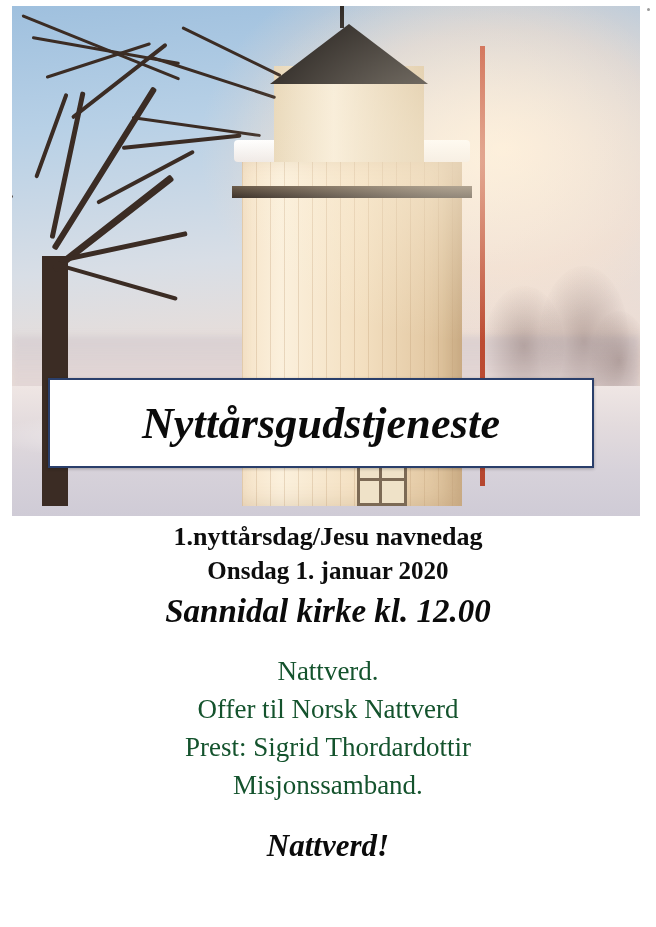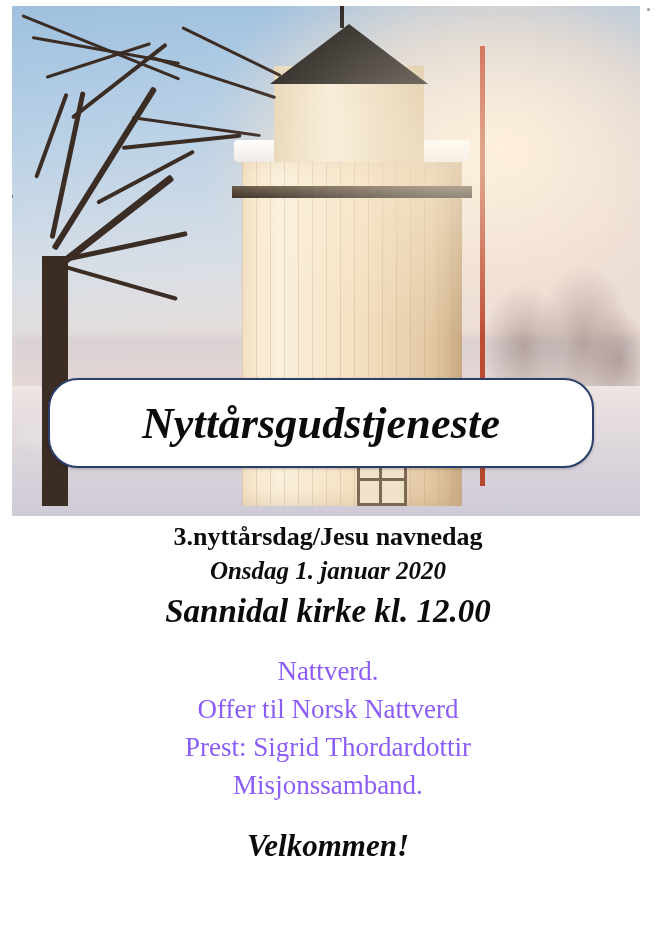--- a/index.html
+++ b/index.html
@@ -233,42 +233,41 @@
   .line-occasion {
     font-family: "Liberation Serif", serif;
     font-weight: bold;
     font-size: 26px;
     line-height: 34px;
     color: #0d0d0d;
   }
   .line-date {
     font-family: "Liberation Serif", serif;
     font-weight: bold;
-    font-style: italic;
     font-size: 25px;
     line-height: 34px;
     color: #0d0d0d;
   }
   .line-place {
     font-family: "Liberation Serif", serif;
     font-weight: bold;
     font-style: italic;
     font-size: 33px;
     line-height: 42px;
     color: #0b0b0b;
     margin-top: 2px;
   }
   .details {
     margin-top: 20px;
   }
   .detail-line {
     font-family: "Liberation Serif", serif;
     font-size: 27px;
     line-height: 38px;
-    color: #8b5cf6;
+    color: #14532d;
   }
   .welcome {
     margin-top: 24px;
     font-family: "Liberation Serif", serif;
     font-weight: bold;
     font-style: italic;
     font-size: 31px;
     color: #0b0b0b;
   }
 
@@ -330,33 +329,33 @@
       <div class="branch" style="left:20px; top:18px; width:170px; height:3px; transform: rotate(22deg);"></div>
       <div class="branch" style="left:150px; top:60px; width:130px; height:3px; transform: rotate(18deg);"></div>
       <div class="branch" style="left:180px; top:30px; width:110px; height:3px; transform: rotate(26deg);"></div>
       <div class="branch" style="left:34px; top:180px; width:90px; height:4px; transform: rotate(-70deg);"></div>
       <div class="branch" style="left:10px; top:200px; width:90px; height:4px; transform: rotate(-130deg);"></div>
 
     </div>
 
     <div class="haze"></div>
 
-    <div class="title-banner" style="left:36px; top:372px; width:542px; height:86px;border-radius:30px;">
+    <div class="title-banner" style="left:36px; top:372px; width:542px; height:86px;">
       <div class="title-text">Nyttårsgudstjeneste</div>
     </div>
   </div>
 
   <div class="text-block">
-    <div class="line-occasion">3.nyttårsdag/Jesu navnedag</div>
+    <div class="line-occasion">1.nyttårsdag/Jesu navnedag</div>
     <div class="line-date">Onsdag 1. januar 2020</div>
     <div class="line-place">Sannidal kirke kl. 12.00</div>
 
     <div class="details">
       <div class="detail-line">Nattverd.</div>
       <div class="detail-line">Offer til Norsk Nattverd</div>
       <div class="detail-line">Prest: Sigrid Thordardottir</div>
       <div class="detail-line">Misjonssamband.</div>
     </div>
 
-    <div class="welcome">Velkommen!</div>
+    <div class="welcome">Nattverd!</div>
   </div>
 
 </div>
 
 </body></html>

